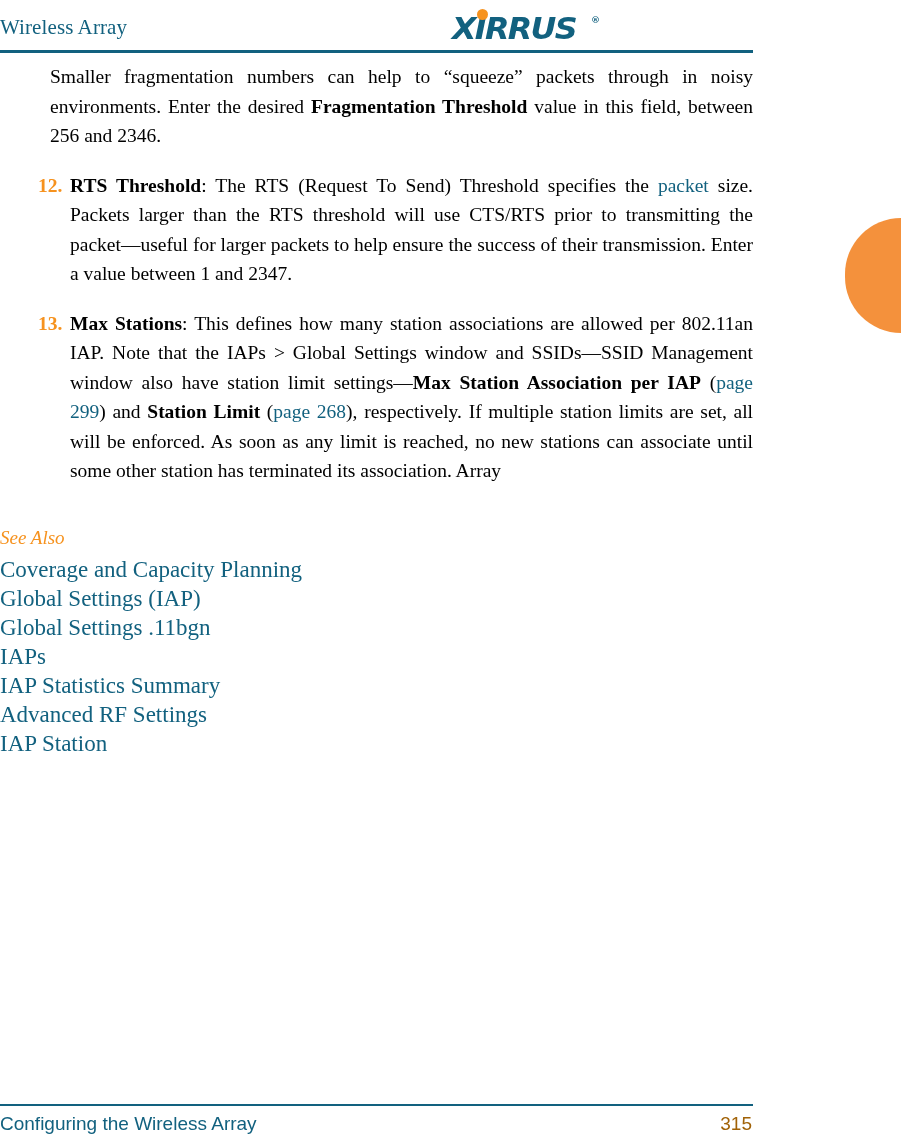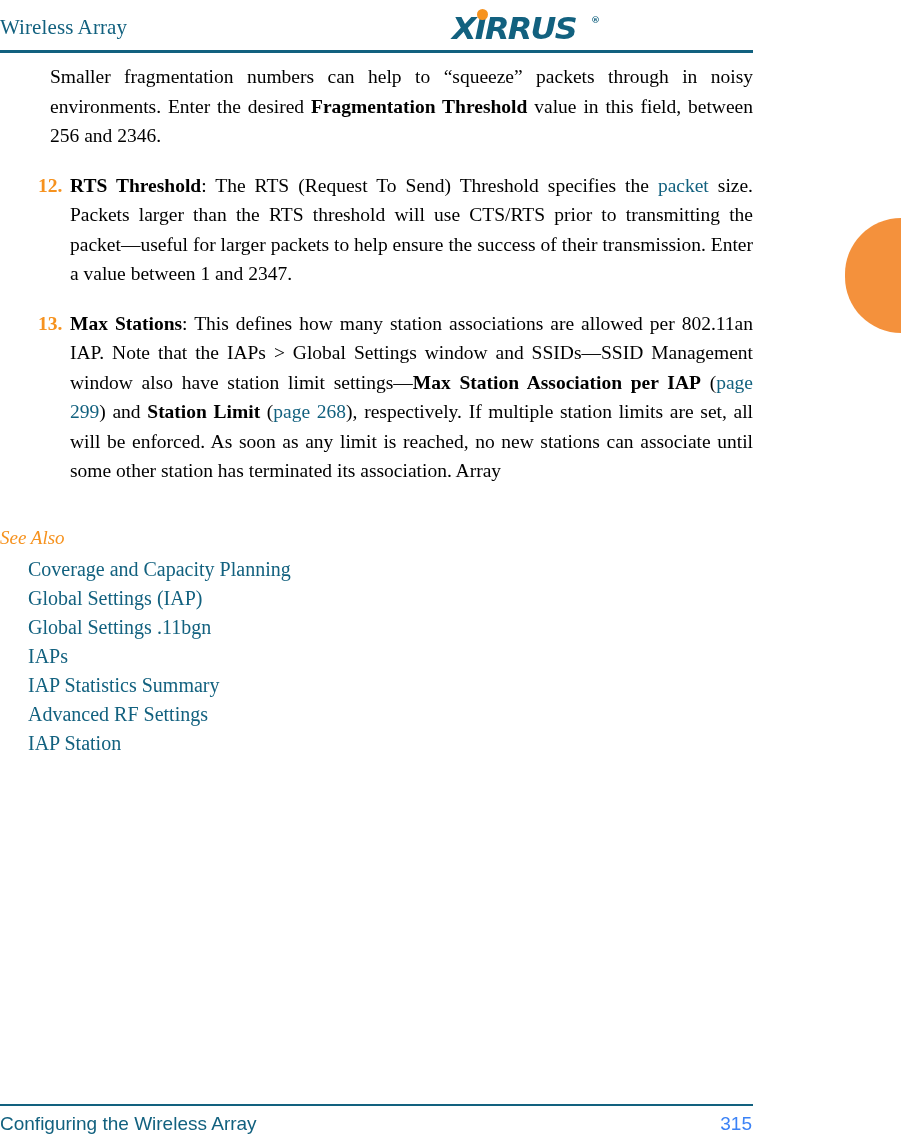--- a/index.html
+++ b/index.html
@@ -154,25 +154,24 @@
     color: #f6921e;
     line-height: 24px;
     margin-bottom: 5px;
   }
   #see-also-list {
     list-style: none;
     margin: 0;
     padding: 0;
   }
   #see-also-list li {
-    font-size: 20px;
+    font-size: 23px;
     line-height: 29px;
     color: #12617f;
     white-space: nowrap;
-    padding-left: 28px;
   }
 
   
   #edge-tab {
     position: absolute;
     right: 0;
     top: 218px;
     width: 56px;
     height: 115px;
     background: #f4913c;
@@ -205,21 +204,21 @@
     color: #12617f;
     white-space: nowrap;
   }
   #footer-pagenum {
     position: absolute;
     right: 1px;
     top: 22px;
     font-family: "Liberation Sans", "DejaVu Sans", sans-serif;
     font-size: 19px;
     line-height: 24px;
-    color: #3b82f6;
+    color: #a16207;
   }
 </style>
 </head>
 <body>
 
 <div id="page-header">
   <div id="header-title">Wireless Array</div>
 
   <div id="brand-logo">
     <span class="logo-wordmark">XIRRUS</span>

